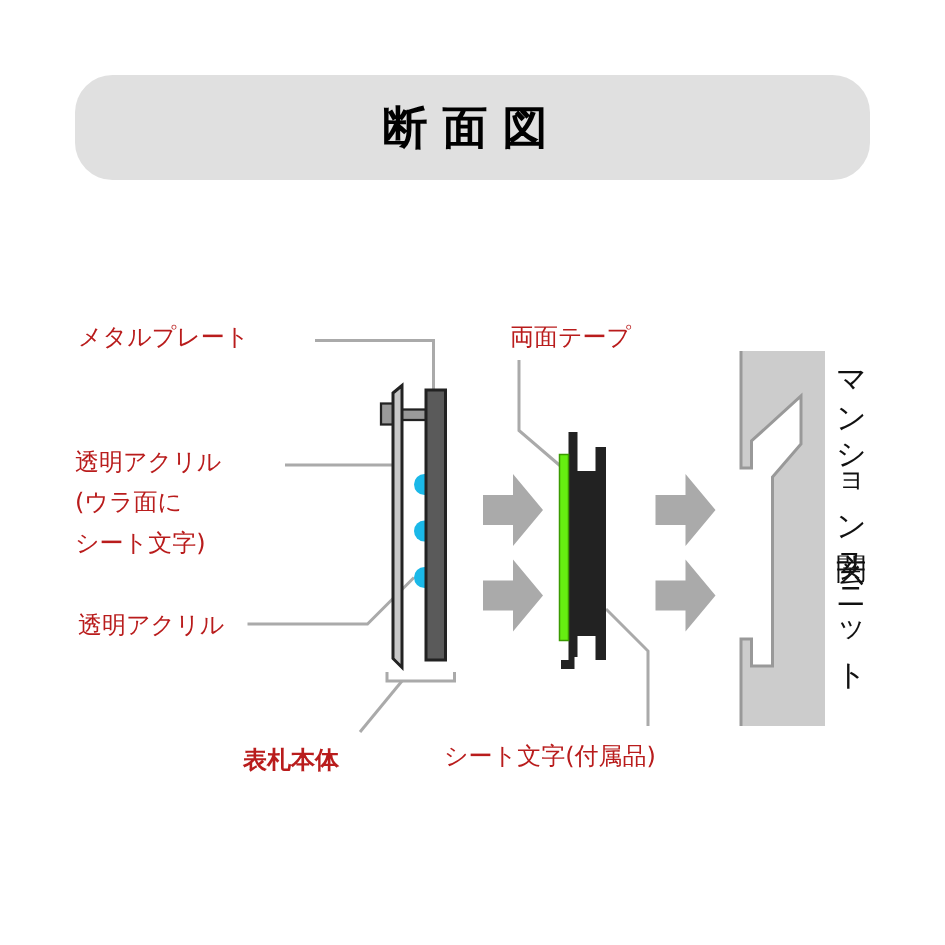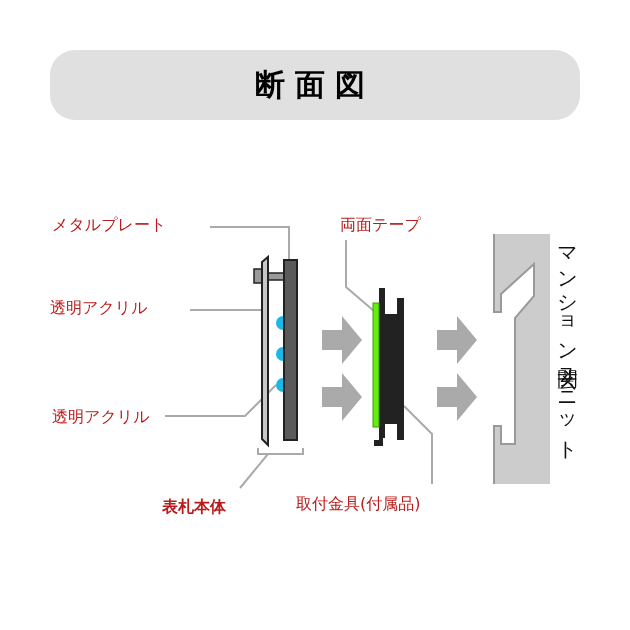--- a/index.html
+++ b/index.html
@@ -66,23 +66,25 @@
     <polyline points="494,234 494,312 501,312 501,294 534,264 534,296 515,318 515,444 501,444 501,426 494,426 494,484" fill="#ffffff" stroke="#999999" stroke-width="2"></polyline>
   </g>
 </svg>
 
 <div class="label" style="left:52px; top:211px;">
   <div>メタルプレート</div>
 </div>
 
 <div class="label" style="left:50px; top:294px;">
   <div>透明アクリル</div>
+  <div>(ウラ面に</div>
+  <div>シート文字)</div>
 </div>
 
 <div class="label" style="left:52px; top:403px;">透明アクリル</div>
 
 <div class="label" style="left:162px; top:493px;font-weight:bold;">表札本体</div>
 
 <div class="label" style="left:340px; top:211px;">両面テープ</div>
 
-<div class="label" style="left:296px; top:490px;">取付金具(付属品)</div>
+<div class="label" style="left:296px; top:490px;">シート文字(付属品)</div>
 
 <div class="vlabel">マンション玄関ユニット</div>
 
 </body></html>

